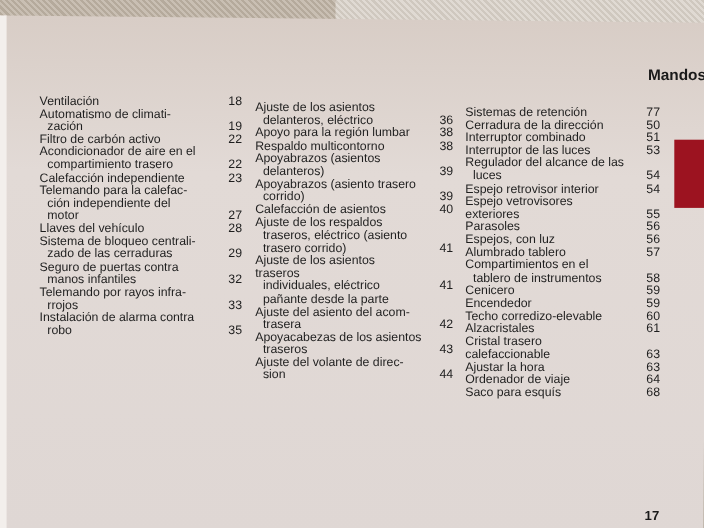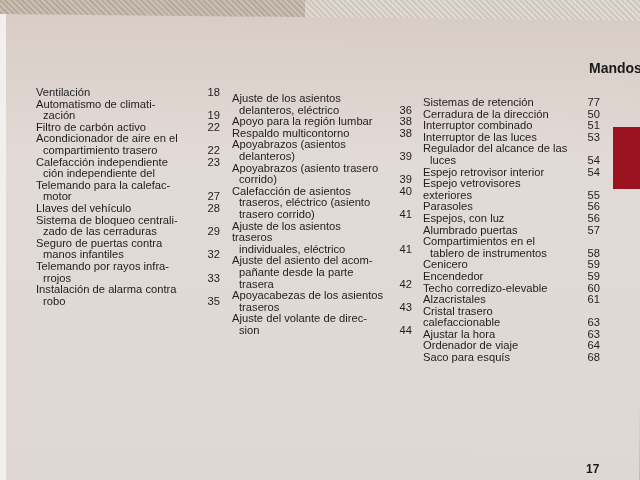--- a/index.html
+++ b/index.html
@@ -84,22 +84,22 @@
       <span class="pg">22</span>
     </div>
     <div class="entry">
       <span class="txt">
         <span class="l">Calefacción independiente</span>
       </span>
       <span class="pg">23</span>
     </div>
     <div class="entry">
       <span class="txt">
+        <span class="l">Telemando para la calefac-</span>
         <span class="l indent">ción independiente del</span>
-        <span class="l">Telemando para la calefac-</span>
         <span class="l indent">motor</span>
       </span>
       <span class="pg">27</span>
     </div>
     <div class="entry">
       <span class="txt">
         <span class="l">Llaves del vehículo</span>
       </span>
       <span class="pg">28</span>
     </div>
@@ -167,36 +167,37 @@
       <span class="pg">39</span>
     </div>
     <div class="entry">
       <span class="txt">
         <span class="l">Calefacción de asientos</span>
       </span>
       <span class="pg">40</span>
     </div>
     <div class="entry">
       <span class="txt">
+        <span class="l">Ajuste de los respaldos</span>
         <span class="l indent">traseros, eléctrico (asiento</span>
         <span class="l indent">trasero corrido)</span>
       </span>
       <span class="pg">41</span>
     </div>
     <div class="entry">
       <span class="txt">
         <span class="l">Ajuste de los asientos traseros</span>
         <span class="l indent">individuales, eléctrico</span>
       </span>
       <span class="pg">41</span>
     </div>
     <div class="entry">
       <span class="txt">
+        <span class="l indent">pañante desde la parte</span>
         <span class="l">Ajuste del asiento del acom-</span>
-        <span class="l indent">pañante desde la parte</span>
         <span class="l indent">trasera</span>
       </span>
       <span class="pg">42</span>
     </div>
     <div class="entry">
       <span class="txt">
         <span class="l">Apoyacabezas de los asientos</span>
         <span class="l indent">traseros</span>
       </span>
       <span class="pg">43</span>
@@ -260,21 +261,21 @@
       <span class="pg">56</span>
     </div>
     <div class="entry">
       <span class="txt">
         <span class="l">Espejos, con luz</span>
       </span>
       <span class="pg">56</span>
     </div>
     <div class="entry">
       <span class="txt">
-        <span class="l">Alumbrado puertas</span>
+        <span class="l">Alumbrado tablero</span>
       </span>
       <span class="pg">57</span>
     </div>
     <div class="entry">
       <span class="txt">
         <span class="l">Compartimientos en el</span>
         <span class="l indent">tablero de instrumentos</span>
       </span>
       <span class="pg">58</span>
     </div>

